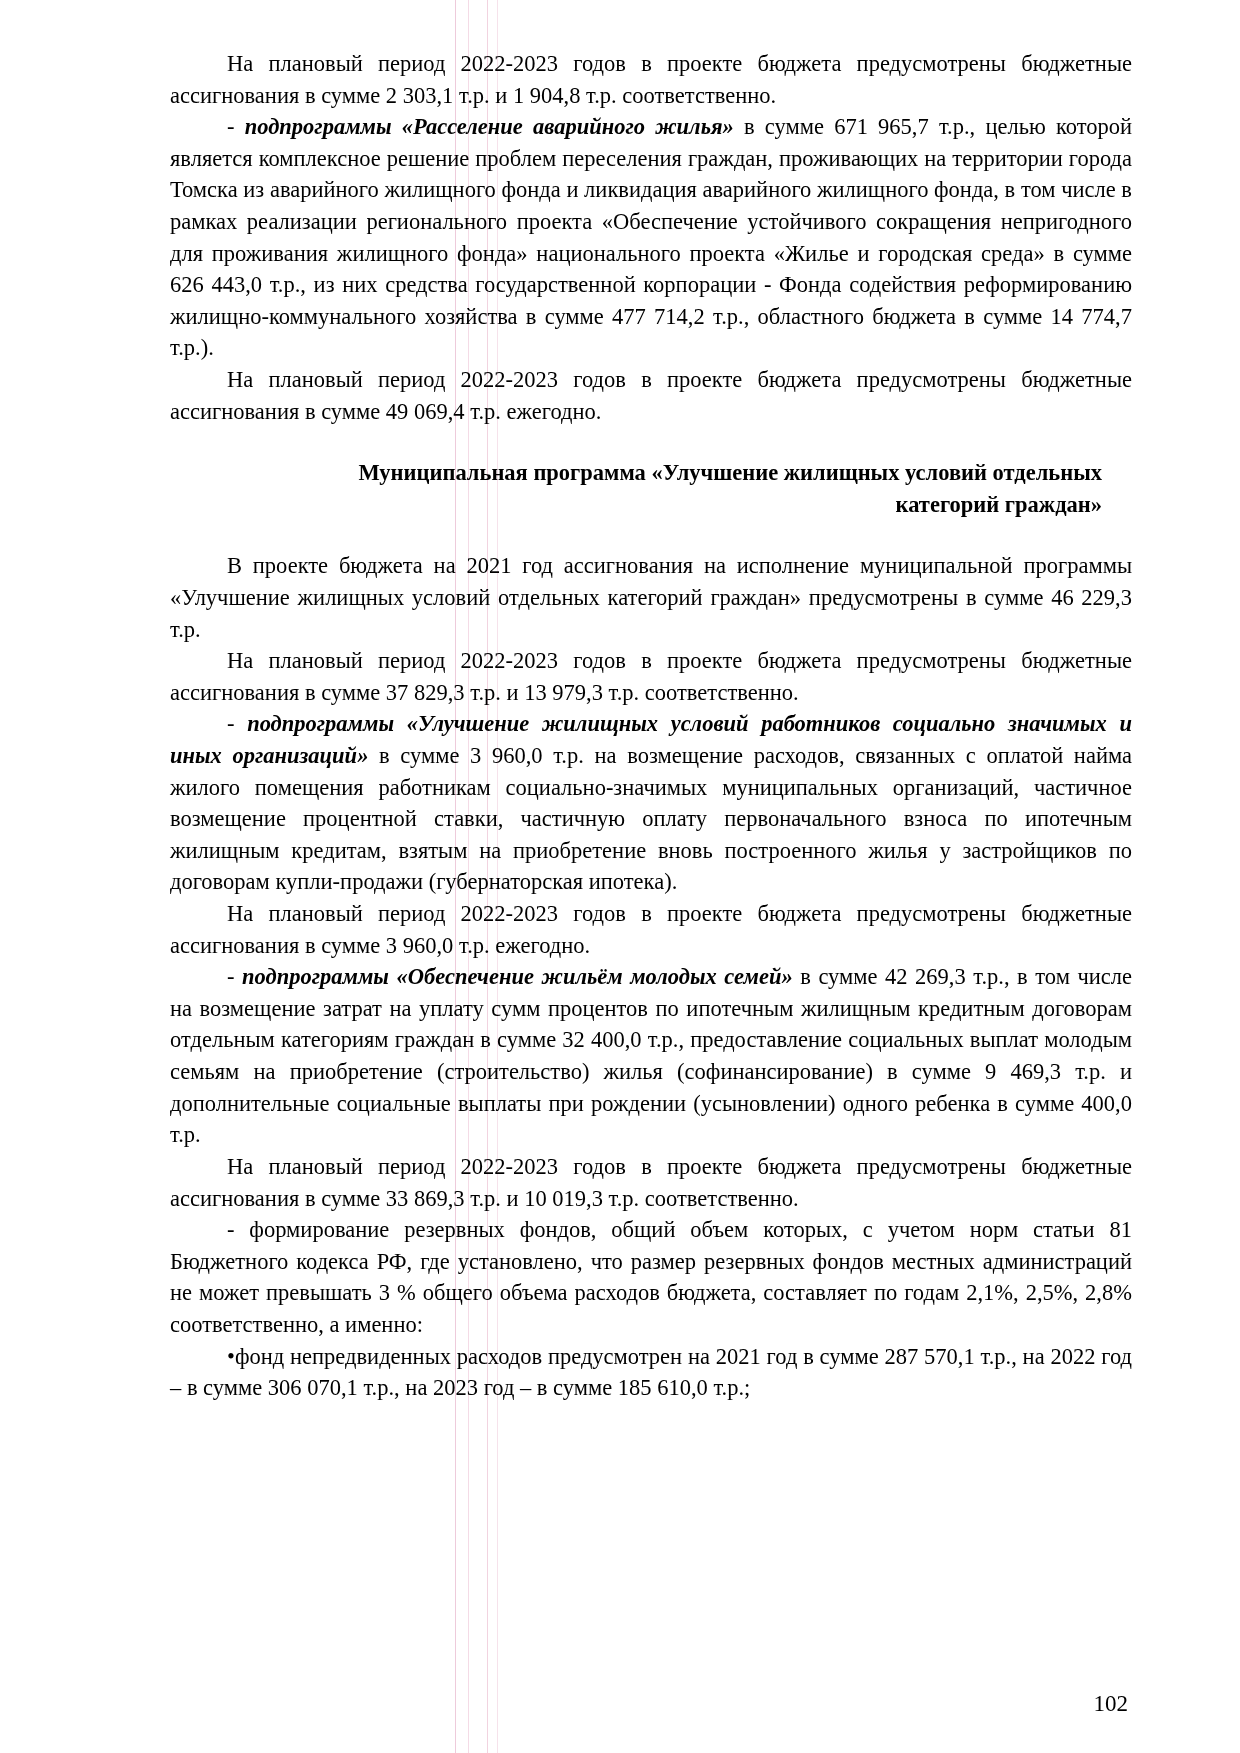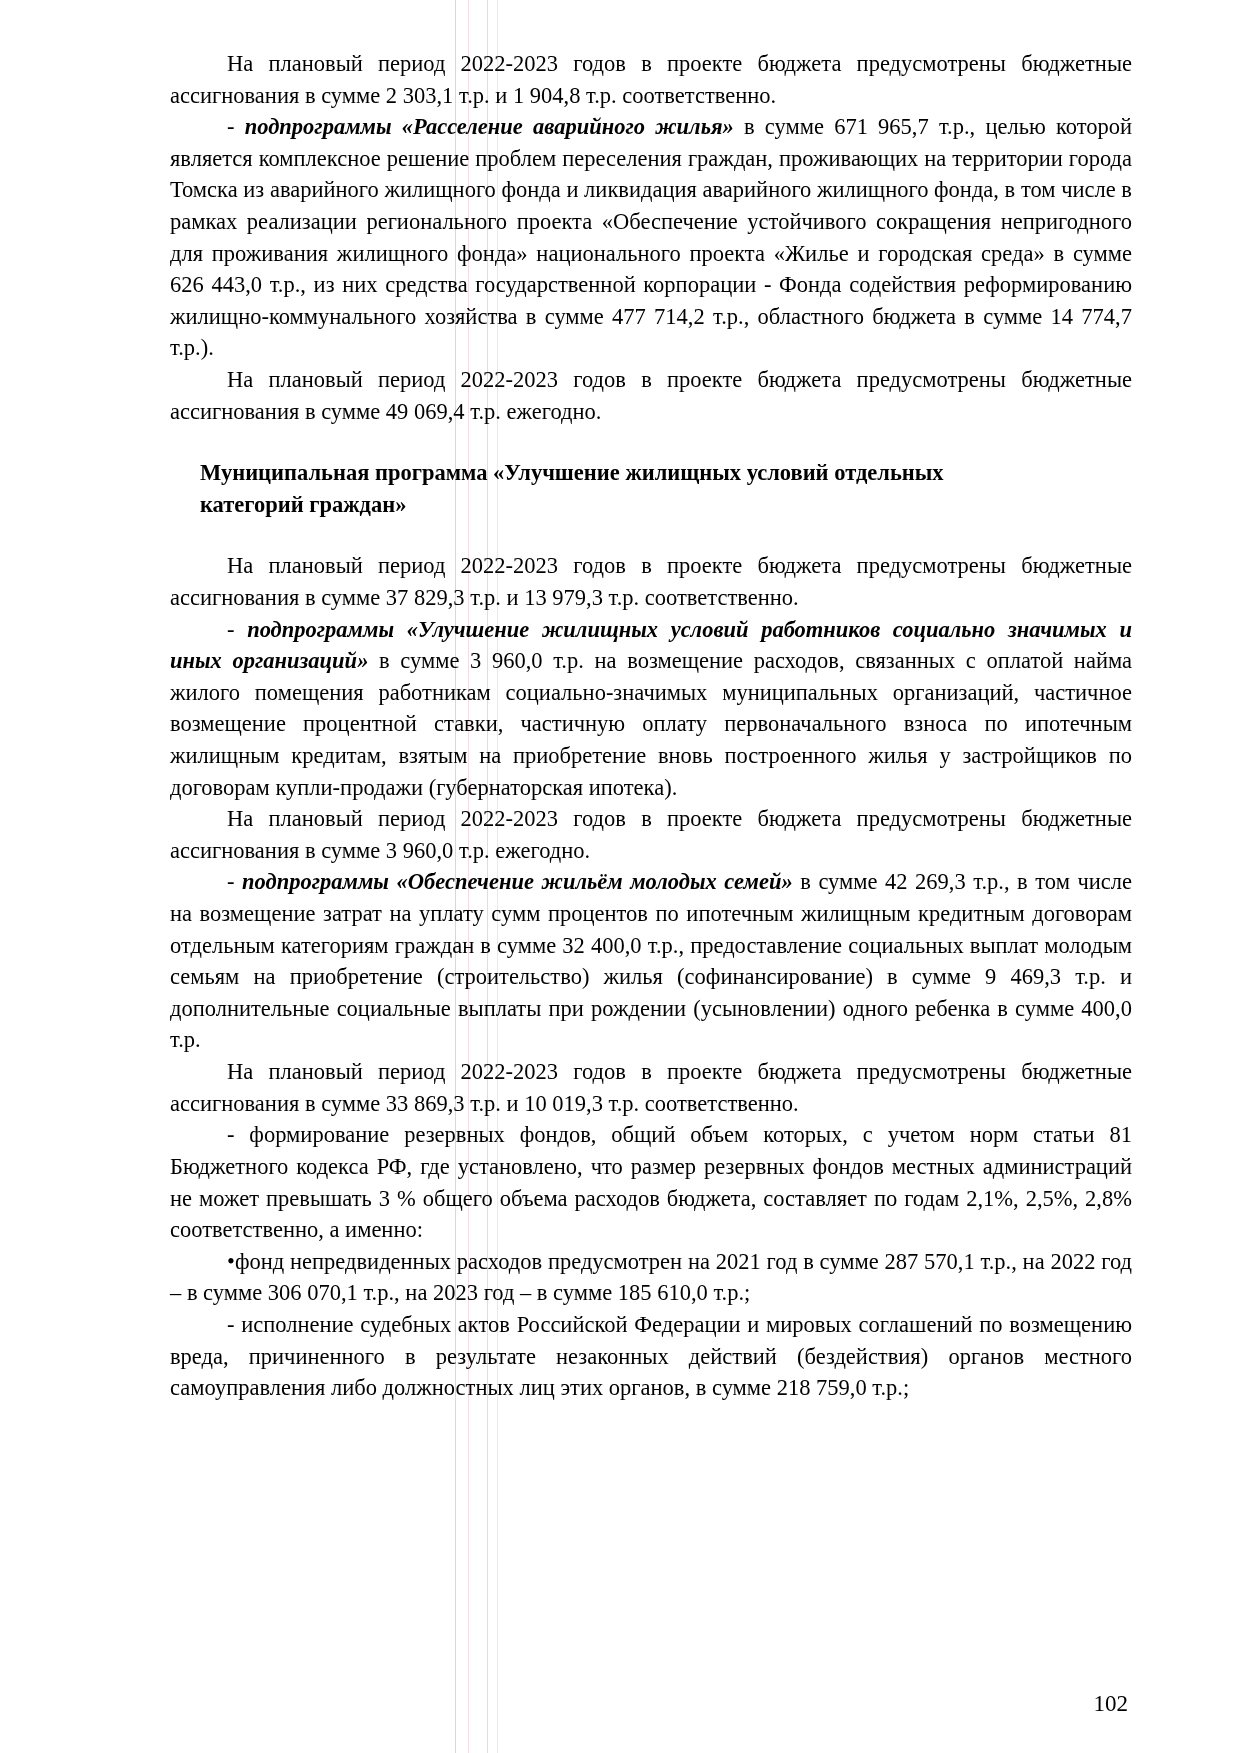--- a/index.html
+++ b/index.html
@@ -48,21 +48,21 @@
   p {
     margin: 0;
     text-indent: 57px;
     text-align: justify;
   }
   p.bullet { text-indent: 57px; }
 
   h2.heading {
     font-size: 22.5px;
     font-weight: bold;
-    text-align: left;
+    text-align: right;
     text-indent: 0;
     margin: 30px 0 0 0;
     line-height: 1.4;
     padding: 0 30px;
   }
   .spacer-lg { height: 30px; }
   .bi { font-style: italic; font-weight: bold; }
   .b { font-weight: bold; }
 
   .page-number {
@@ -93,36 +93,36 @@
 
     <p>На плановый период 2022-2023 годов в проекте бюджета предусмотрены бюджетные ассигнования в сумме 49 069,4 т.р. ежегодно.</p>
 
     <h2 class="heading">
       <span>Муниципальная программа «Улучшение жилищных условий отдельных</span><br>
       <span>категорий граждан»</span>
     </h2>
 
     <div class="spacer-lg"></div>
 
+    <p>В проекте бюджета на 2021 год ассигнования на исполнение муниципальной программы «Улучшение жилищных условий отдельных категорий граждан» предусмотрены в сумме 46 229,3 т.р.</p>
 
     <p>На плановый период 2022-2023 годов в проекте бюджета предусмотрены бюджетные ассигнования в сумме 37 829,3 т.р. и 13 979,3 т.р. соответственно.</p>
 
 
     <p><span>- </span><span class="bi">подпрограммы «Улучшение жилищных условий работников социально значимых и иных организаций»</span><span> в сумме 3 960,0 т.р. на возмещение расходов, связанных с оплатой найма жилого помещения работникам социально-значимых муниципальных организаций, частичное возмещение процентной ставки, частичную оплату первоначального взноса по ипотечным жилищным кредитам, взятым на приобретение вновь построенного жилья у застройщиков по договорам купли-продажи (губернаторская ипотека).</span></p>
 
     <p>На плановый период 2022-2023 годов в проекте бюджета предусмотрены бюджетные ассигнования в сумме 3 960,0 т.р. ежегодно.</p>
 
     <p><span>- </span><span class="bi">подпрограммы «Обеспечение жильём молодых семей»</span><span> в сумме 42 269,3 т.р., в том числе на возмещение затрат на уплату сумм процентов по ипотечным жилищным кредитным договорам отдельным категориям граждан в сумме 32 400,0 т.р., предоставление социальных выплат молодым семьям на приобретение (строительство) жилья (софинансирование) в сумме 9 469,3 т.р. и дополнительные социальные выплаты при рождении (усыновлении) одного ребенка в сумме 400,0 т.р.</span></p>
 
     <p>На плановый период 2022-2023 годов в проекте бюджета предусмотрены бюджетные ассигнования в сумме 33 869,3 т.р. и 10 019,3 т.р. соответственно.</p>
 
 
     <p>- формирование резервных фондов, общий объем которых, с учетом норм статьи 81 Бюджетного кодекса РФ, где установлено, что размер резервных фондов местных администраций не может превышать 3 % общего объема расходов бюджета, составляет по годам 2,1%, 2,5%, 2,8% соответственно, а именно:</p>
 
     <p class="bullet">•фонд непредвиденных расходов предусмотрен на 2021 год в сумме 287 570,1 т.р., на 2022 год – в сумме 306 070,1 т.р., на 2023 год – в сумме 185 610,0 т.р.;</p>
 
 
-    <p>- исполнение судебных актов Российской Федерации и мировых соглашений по возмещению вреда, причиненного в результате незаконных действий (бездействия) органов местного самоуправления либо должностных лиц этих органов, в сумме 218 759,0 т.р.;</p>
 
   </div>
 
   <div class="page-number">102</div>
 </div>
 
 </body></html>

